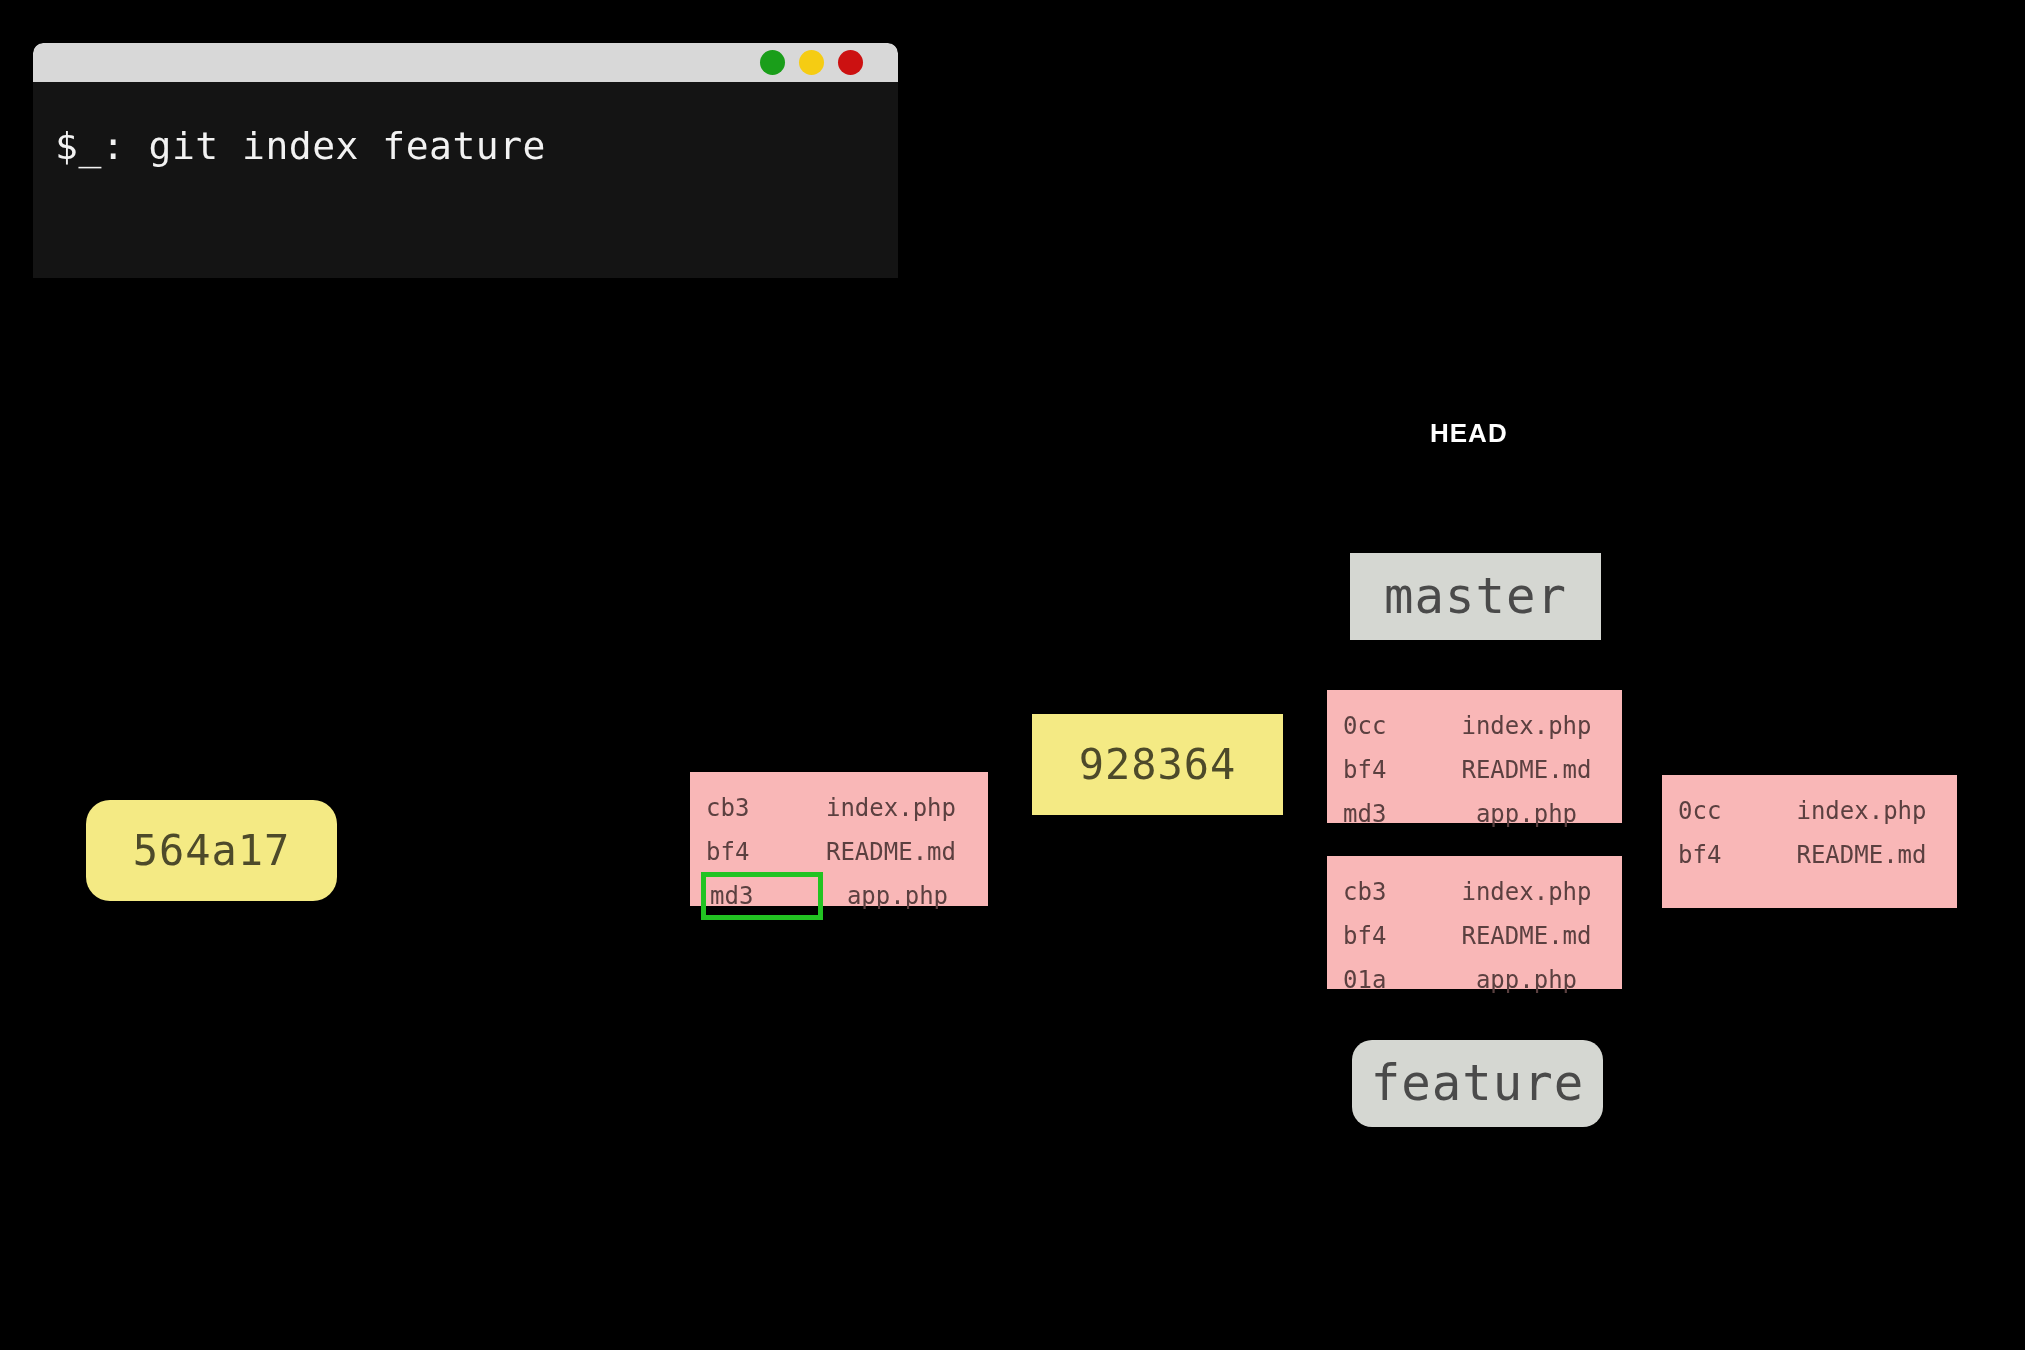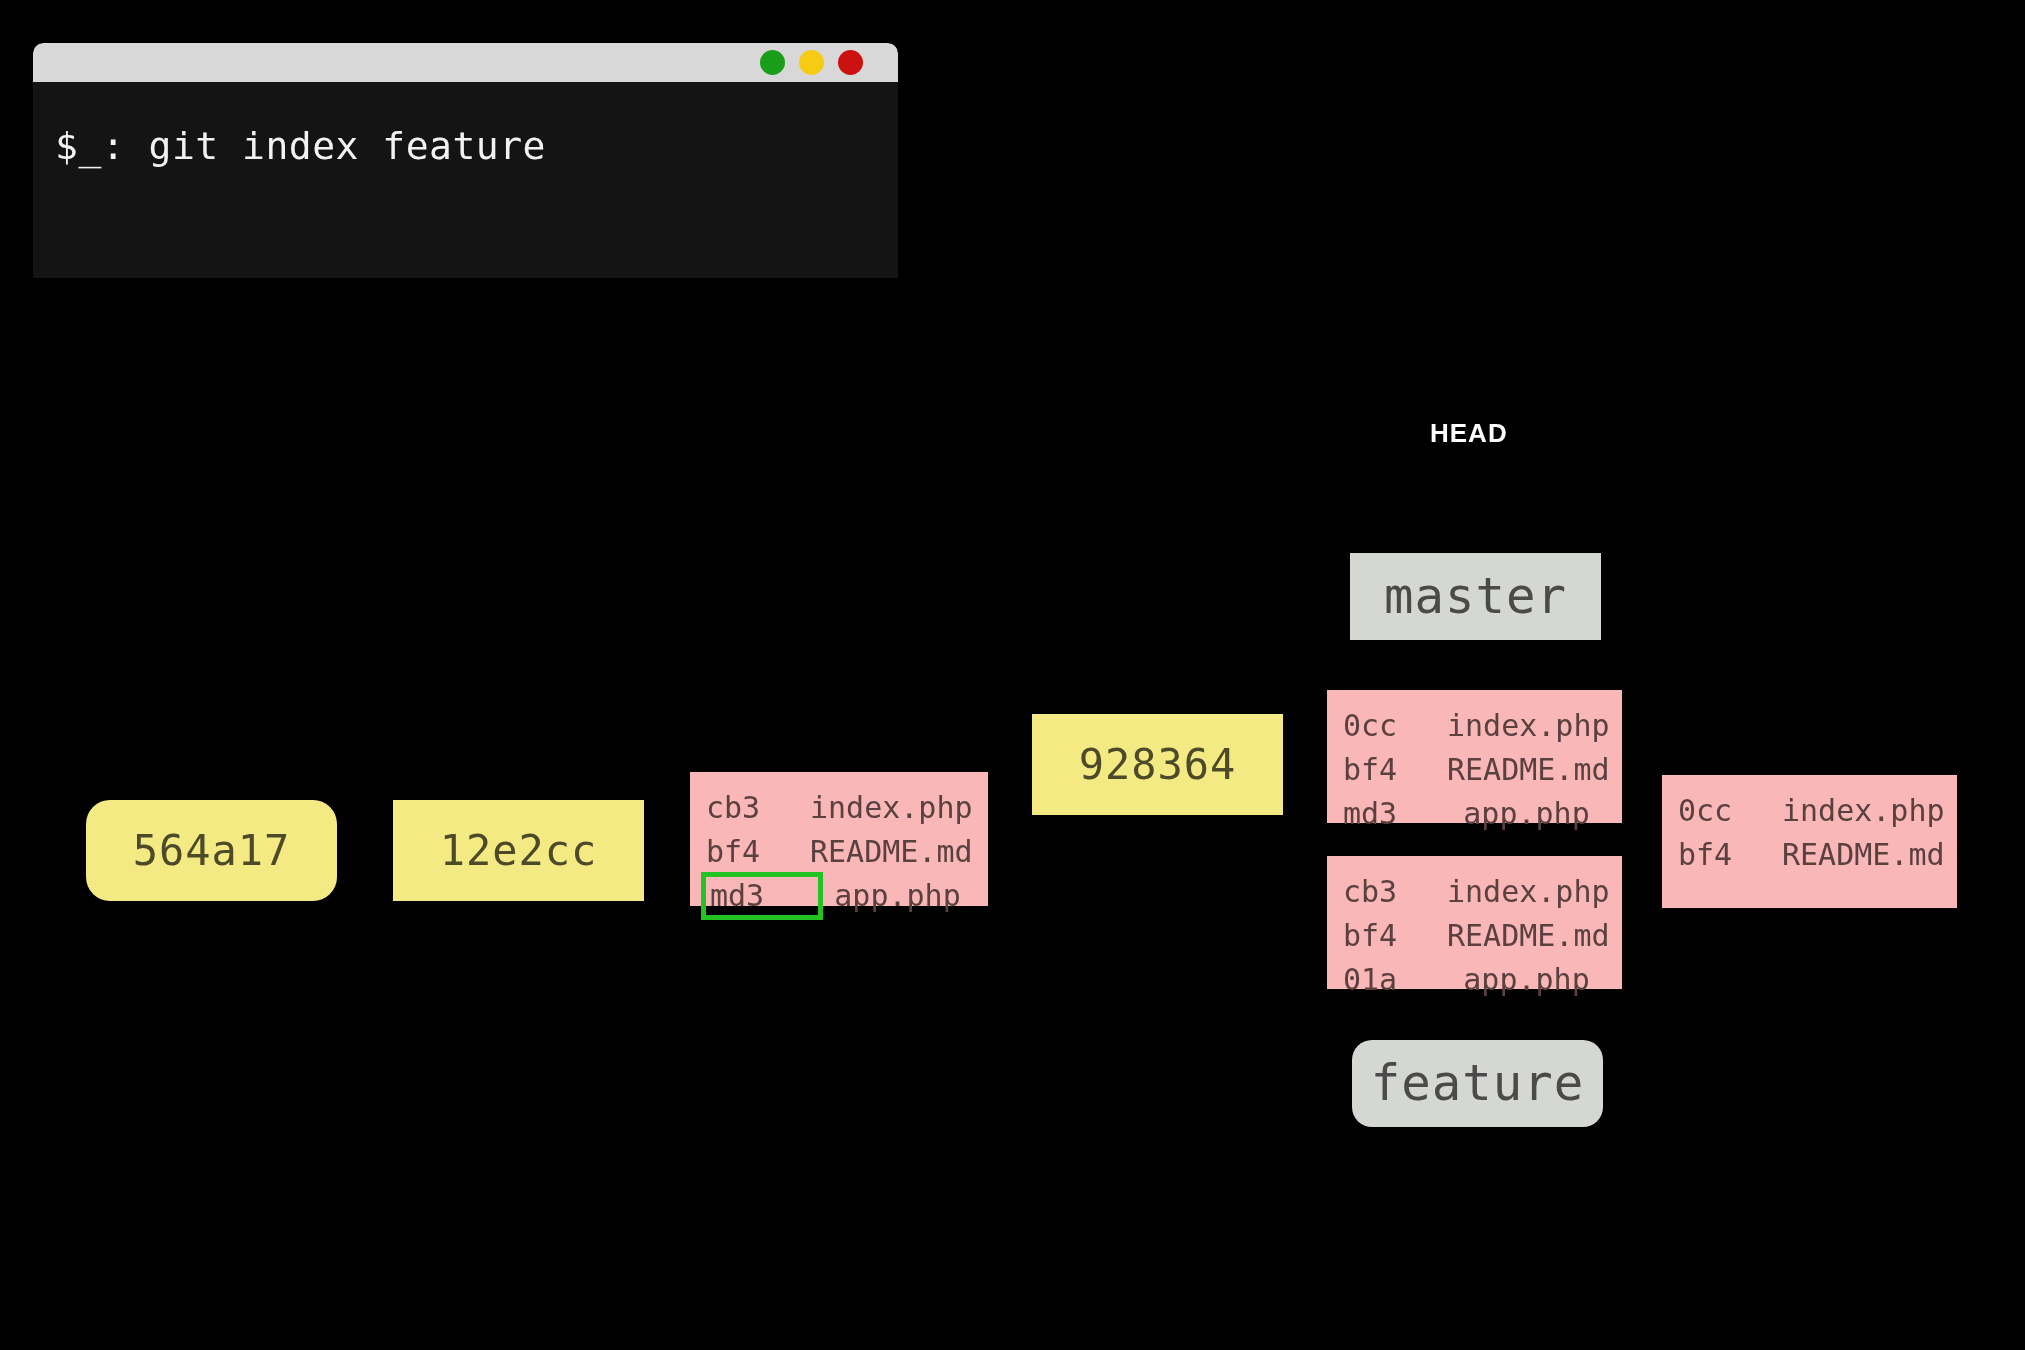--- a/index.html
+++ b/index.html
@@ -112,21 +112,21 @@
     box-sizing: border-box;
     padding: 14px 16px 14px 16px;
     display: flex;
     flex-direction: column;
     justify-content: flex-start;
   }
   .file-row {
     display: flex;
     align-items: center;
     font-family: "DejaVu Sans Mono", monospace;
-    font-size: 30px;
+    font-size: 24px;
     color: #5b4040;
     line-height: 44px;
     height: 44px;
     white-space: pre;
   }
   .file-hash {
     width: 104px;
     flex: 0 0 104px;
     text-align: left;
   }
@@ -165,21 +165,20 @@
   </div>
 
   <div class="head-label" style="left:1430px; top:418px;">HEAD</div>
 
   <div class="node branch" style="left:1350px; top:553px; width:251px;">master</div>
 
   <div class="node branch" style="left:1352px; top:1040px; width:251px;border-radius:20px;">feature</div>
 
   <div class="node commit" style="left:86px; top:800px; width:251px;border-radius:24px;">564a17</div>
 
-  <div class="node commit" style="left:393px; top:800px; width:251px;">12e2cc</div>
 
   <div class="node commit" style="left:1032px; top:714px; width:251px;">928364</div>
 
 
   <div class="files" style="left:690px; top:772px; width:298px; height:134px;">
     <div class="file-row">
       <span class="file-hash">cb3</span>
       <span class="file-name">index.php</span>
     </div>
     <div class="file-row">

